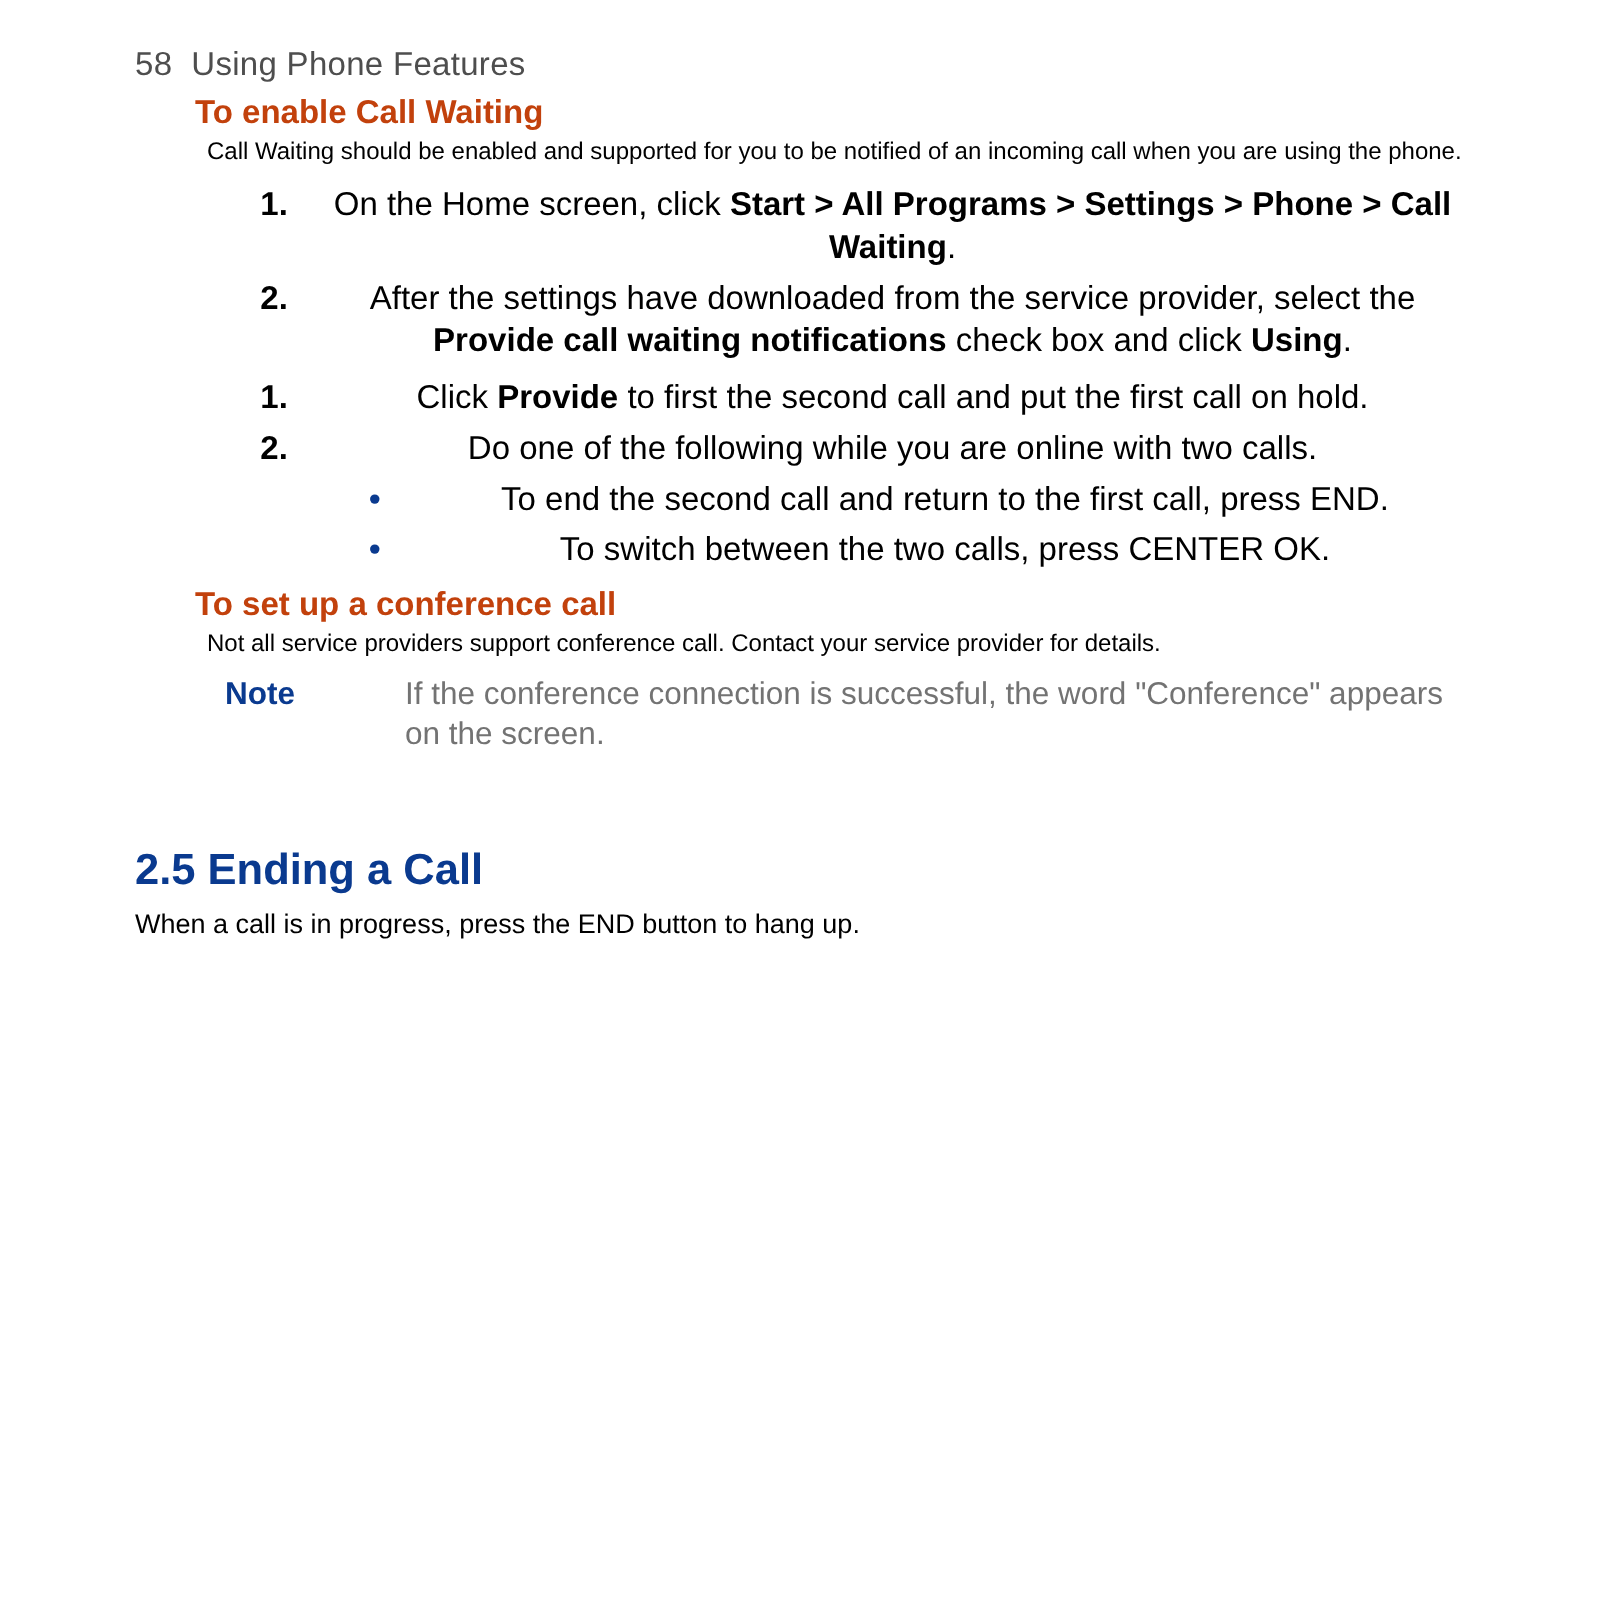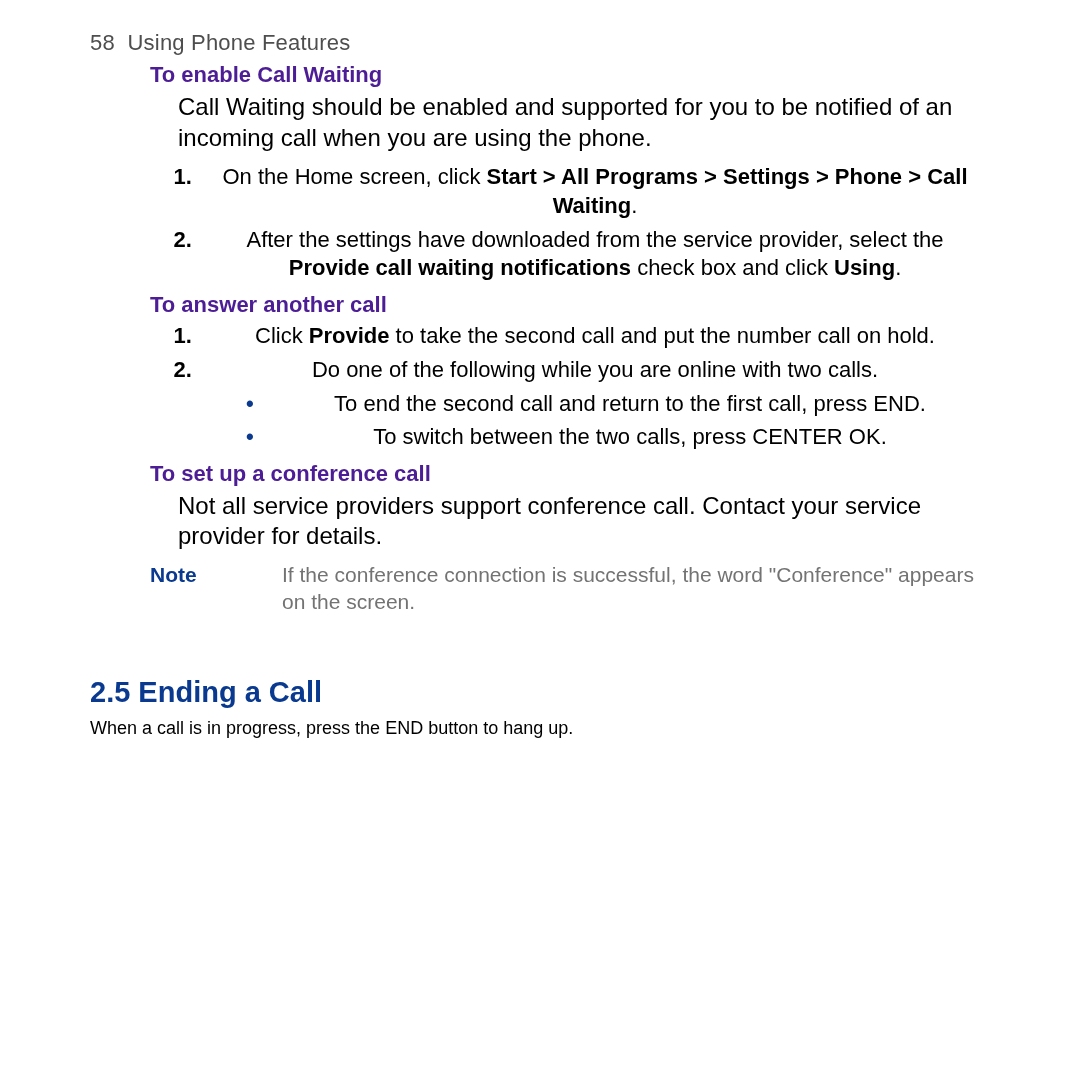--- a/index.html
+++ b/index.html
@@ -17,29 +17,29 @@
     padding: 30px 94px 0 90px;
   }
   .running-header {
     color: #4e4e4e;
     font-size: 22px;
     font-weight: 400;
     margin-bottom: 6px;
     letter-spacing: 0.2px;
   }
   .subheading {
-    color: #4c1d95;
+    color: #c2410c;
     font-weight: 700;
     font-size: 22px;
-    margin: 0 0 4px 60px;
+    margin: 0 0 4px 40px;
   }
   .body-para {
-    font-size: 24px;
+    font-size: 16px;
     line-height: 1.28;
-    margin: 0 0 10px 88px;
+    margin: 0 0 10px 48px;
   }
   ol.steps {
     margin: 0 0 10px 60px;
     padding-left: 48px;
     font-size: 22px;
     line-height: 1.28;
     text-align: center;
   }
   ol.steps > li {
     padding-left: 6px;
@@ -67,21 +67,20 @@
     top: 0;
     color: #0a3a8f;
     font-weight: 700;
   }
   .bold { font-weight: 700; }
   .note-block {
     display: flex;
     margin: 8px 0 0 60px;
     font-size: 21px;
     line-height: 1.28;
-    gap: 12px;
   }
   .note-label {
     color: #0a3a8f;
     font-weight: 700;
     width: 120px;
     flex-shrink: 0;
   }
   .note-text {
     color: #737373;
     font-weight: 400;
@@ -111,24 +110,23 @@
   <p class="body-para">Call Waiting should be enabled and supported for you to be notified of an incoming call when you are using the phone.</p>
   <ol class="steps">
     <li>
       <span>On the Home screen, click </span><span class="bold">Start &gt; All Programs &gt; Settings &gt; Phone &gt; Call Waiting</span><span>.</span>
     </li>
     <li>
       <span>After the settings have downloaded from the service provider, select the </span><span class="bold">Provide call waiting notifications</span><span> check box and click </span><span class="bold">Using</span><span>.</span>
     </li>
   </ol>
 
-  <div class="subheading">To answer another call</div>
   <ol class="steps">
     <li>
-      <span>Click </span><span class="bold">Provide</span><span> to take the second call and put the number call on hold.</span>
+      <span>Click </span><span class="bold">Provide</span><span> to first the second call and put the first call on hold.</span>
     </li>
     <li>
       <span>Do one of the following while you are online with two calls.</span>
       <ul class="bullets">
         <li>To end the second call and return to the first call, press END.</li>
         <li>To switch between the two calls, press CENTER OK.</li>
       </ul>
     </li>
   </ol>
 

